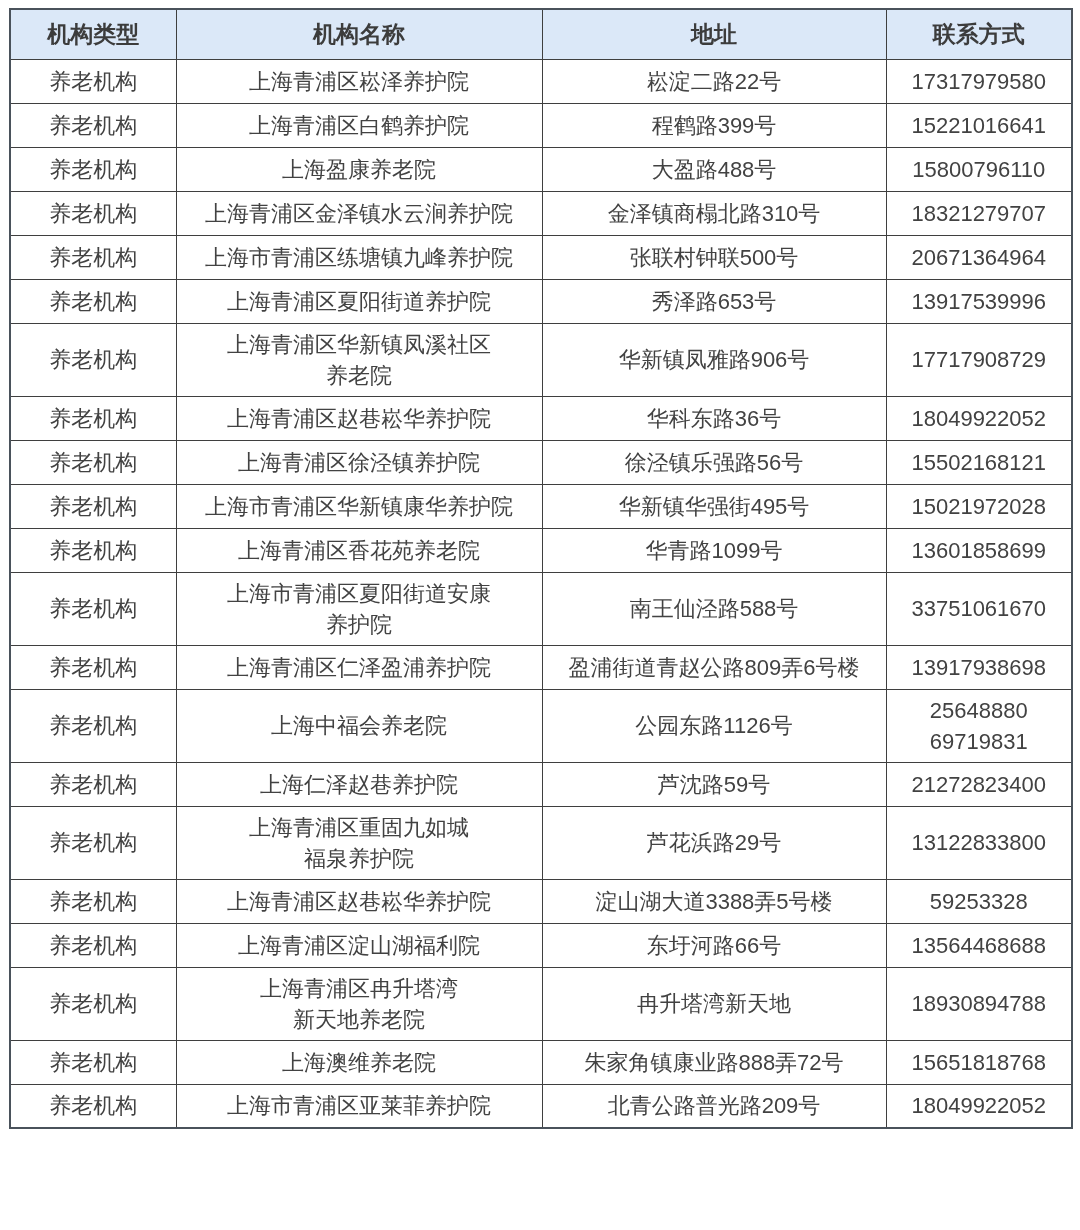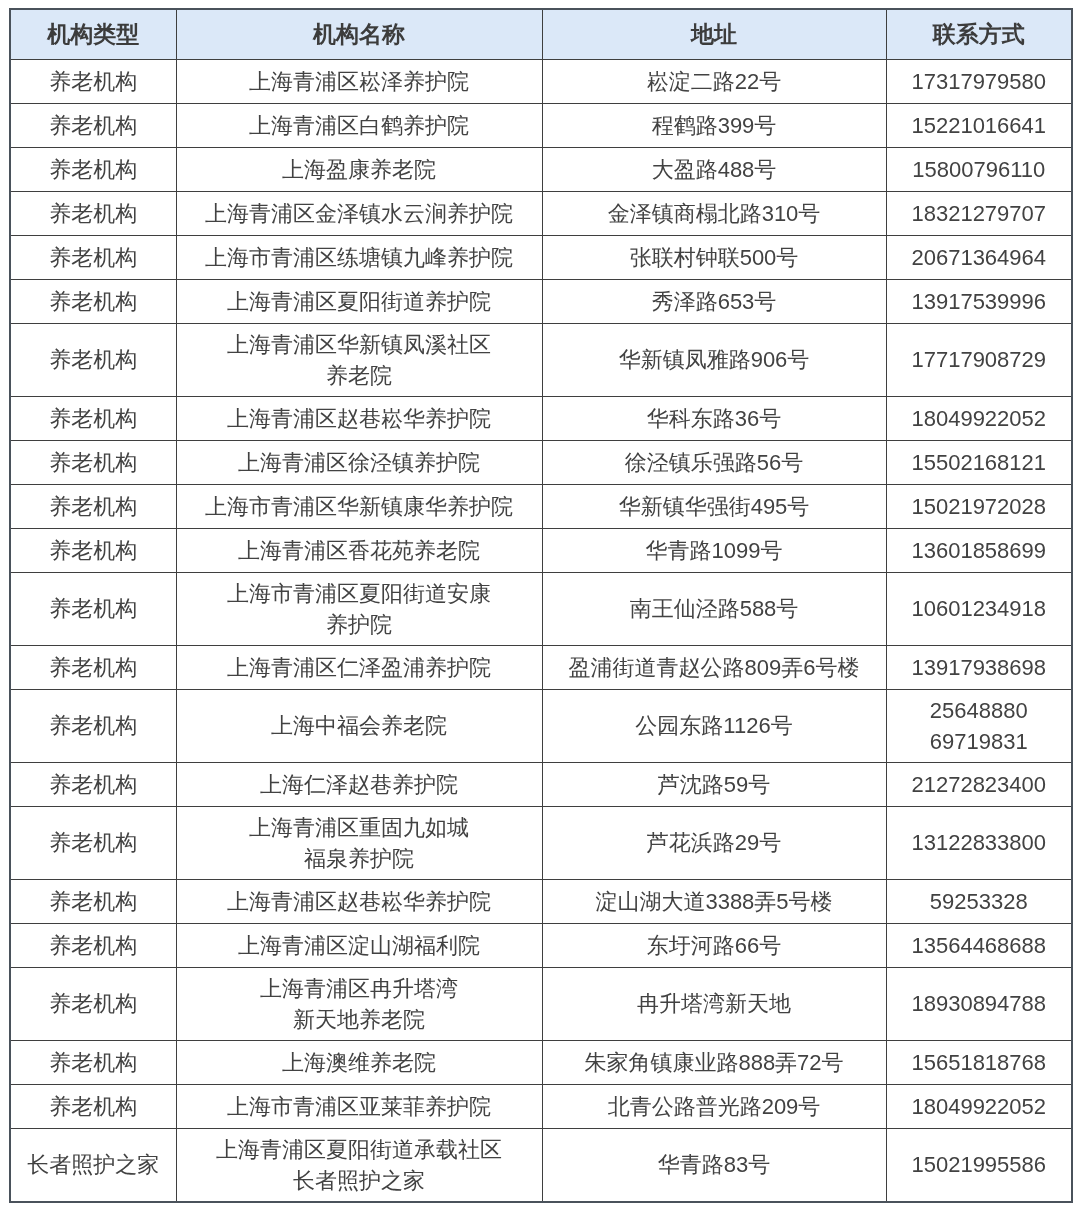--- a/index.html
+++ b/index.html
@@ -150,21 +150,21 @@
     <td>上海青浦区香花苑养老院</td>
     <td>华青路1099号</td>
     <td>13601858699</td>
   </tr>
 
   <tr>
     <td>养老机构</td>
     <td>上海市青浦区夏阳街道安康
 养护院</td>
     <td>南王仙泾路588号</td>
-    <td>10601234918</td>
+    <td>33751061670</td>
   </tr>
 
   <tr>
     <td>养老机构</td>
     <td>上海青浦区仁泽盈浦养护院</td>
     <td>盈浦街道青赵公路809弄6号楼</td>
     <td>13917938698</td>
   </tr>
 
   <tr>
@@ -219,22 +219,15 @@
     <td>15651818768</td>
   </tr>
 
   <tr>
     <td>养老机构</td>
     <td>上海市青浦区亚莱菲养护院</td>
     <td>北青公路普光路209号</td>
     <td>18049922052</td>
   </tr>
 
-  <tr>
-    <td>长者照护之家</td>
-    <td>上海青浦区夏阳街道承载社区
-长者照护之家</td>
-    <td>华青路83号</td>
-    <td>15021995586</td>
-  </tr>
 </tbody>
   </table>
 </div>
 
 </body></html>

